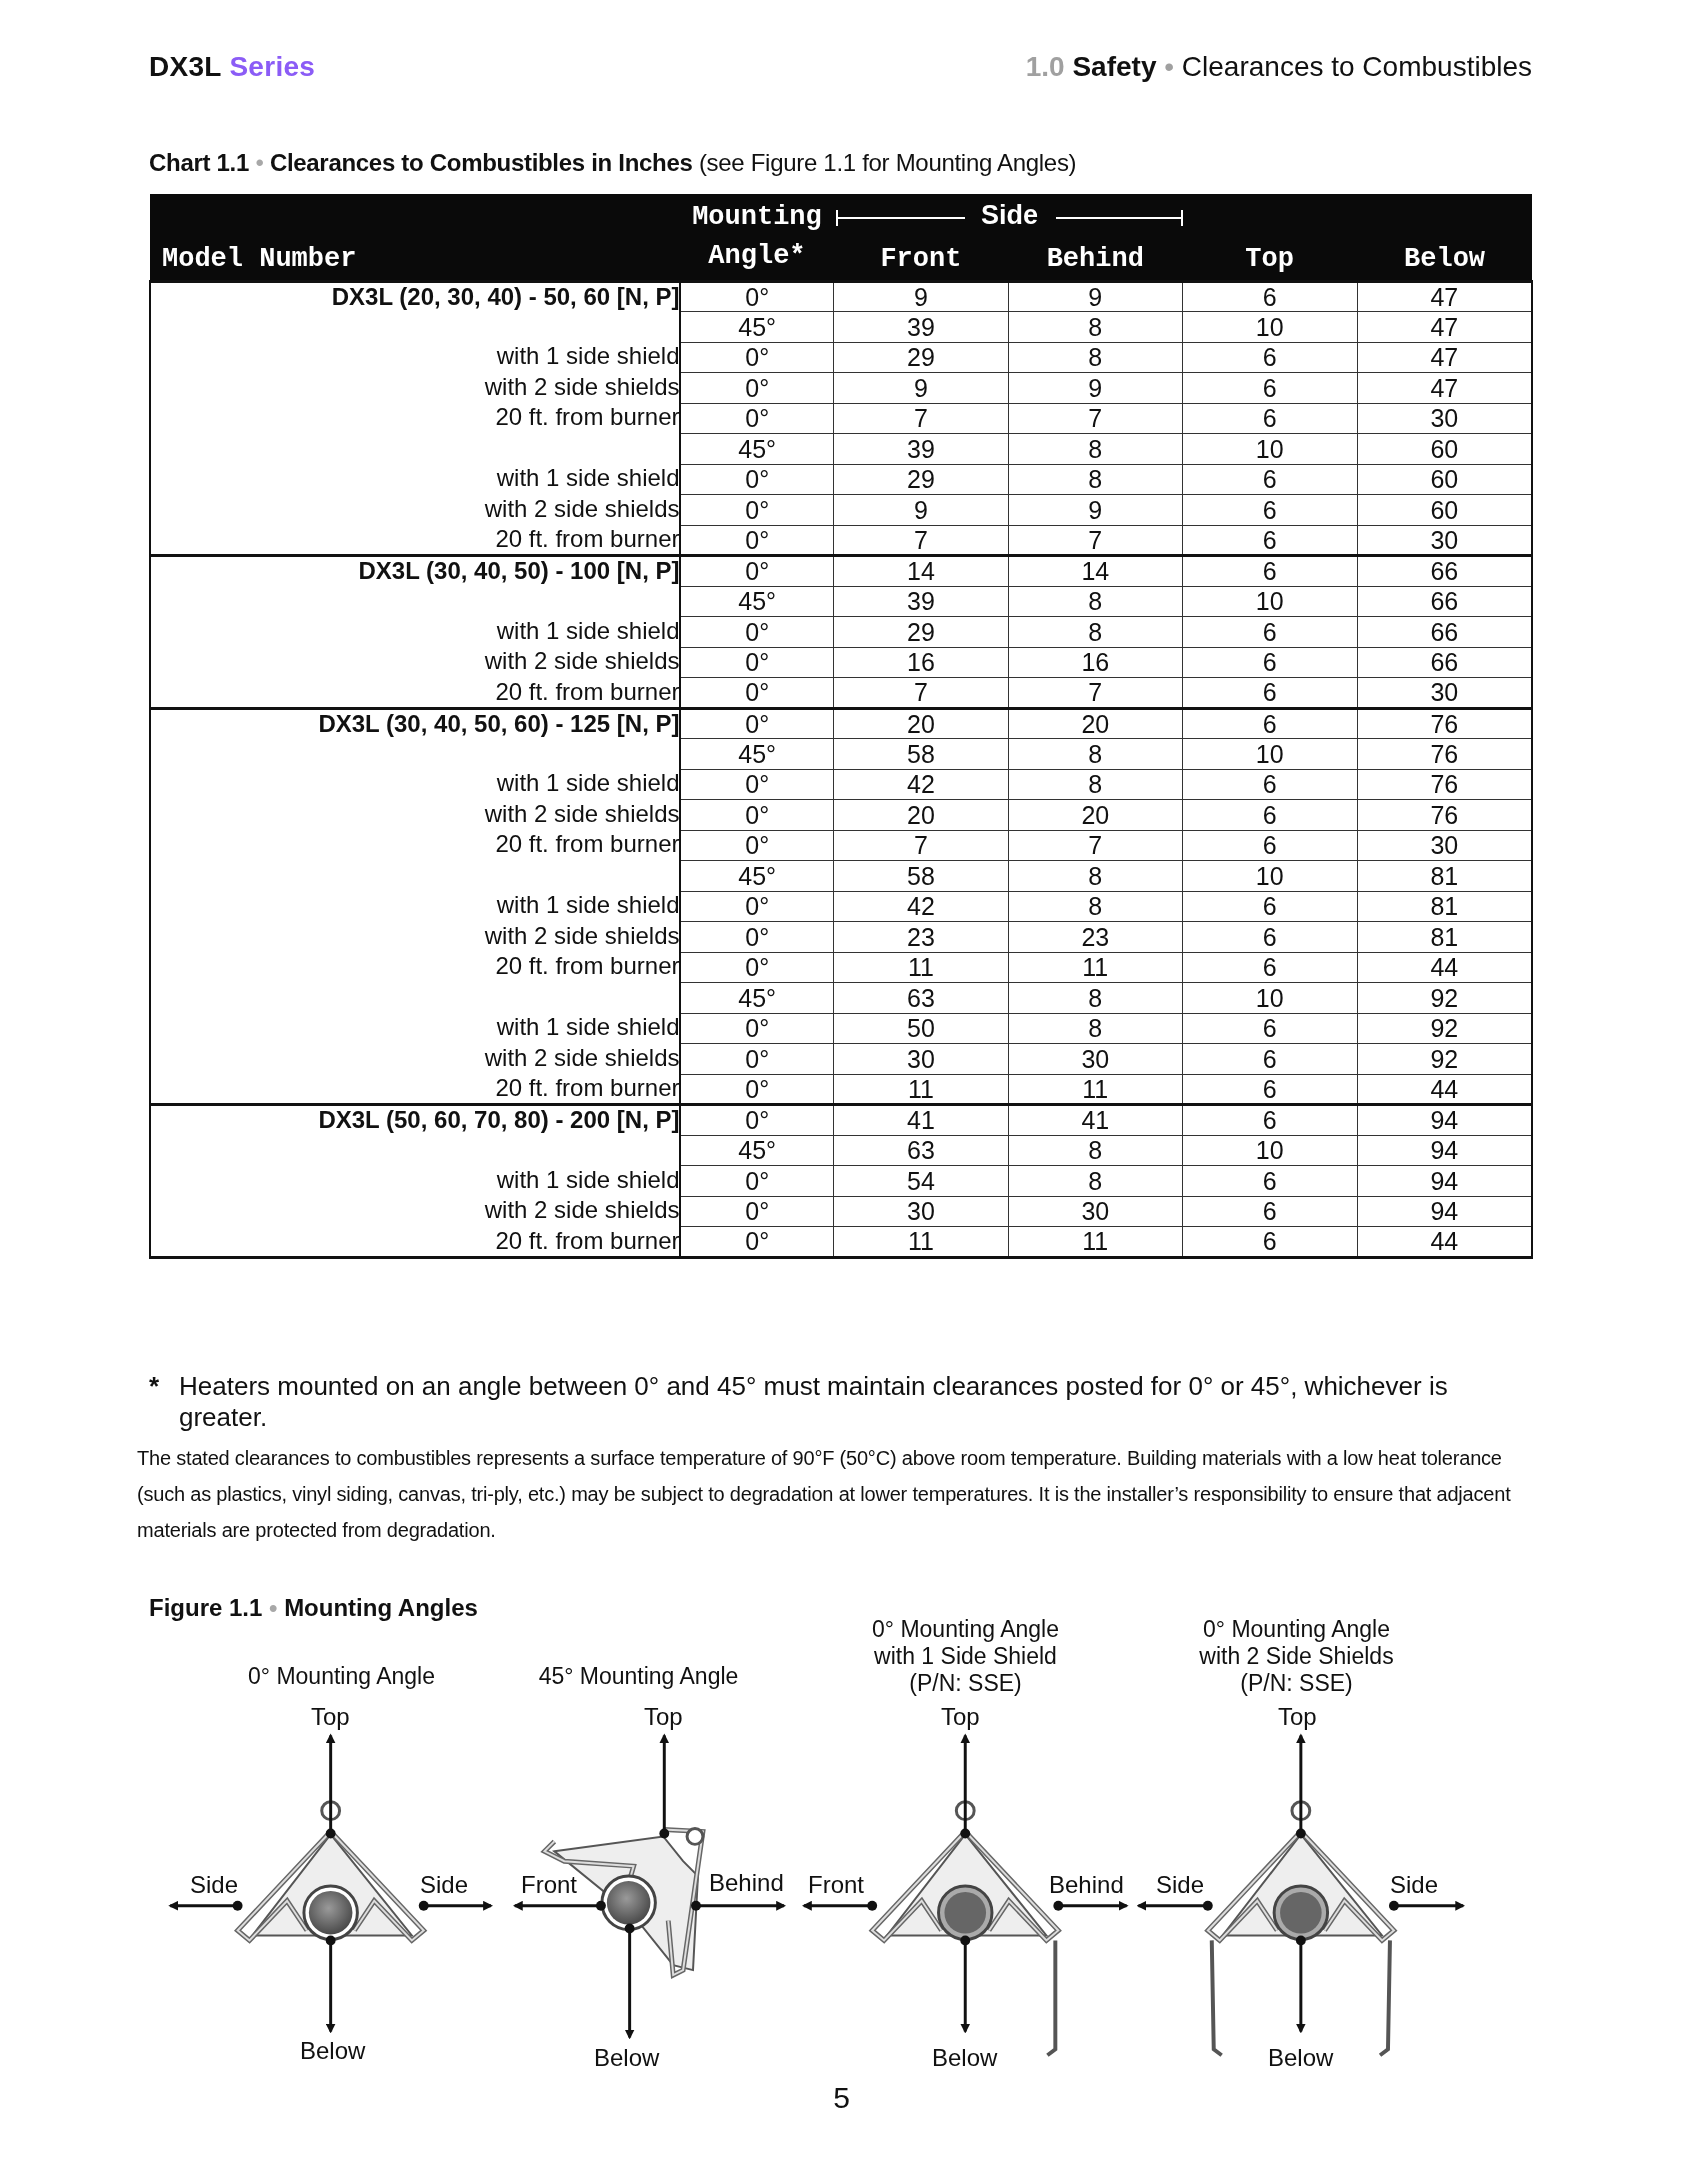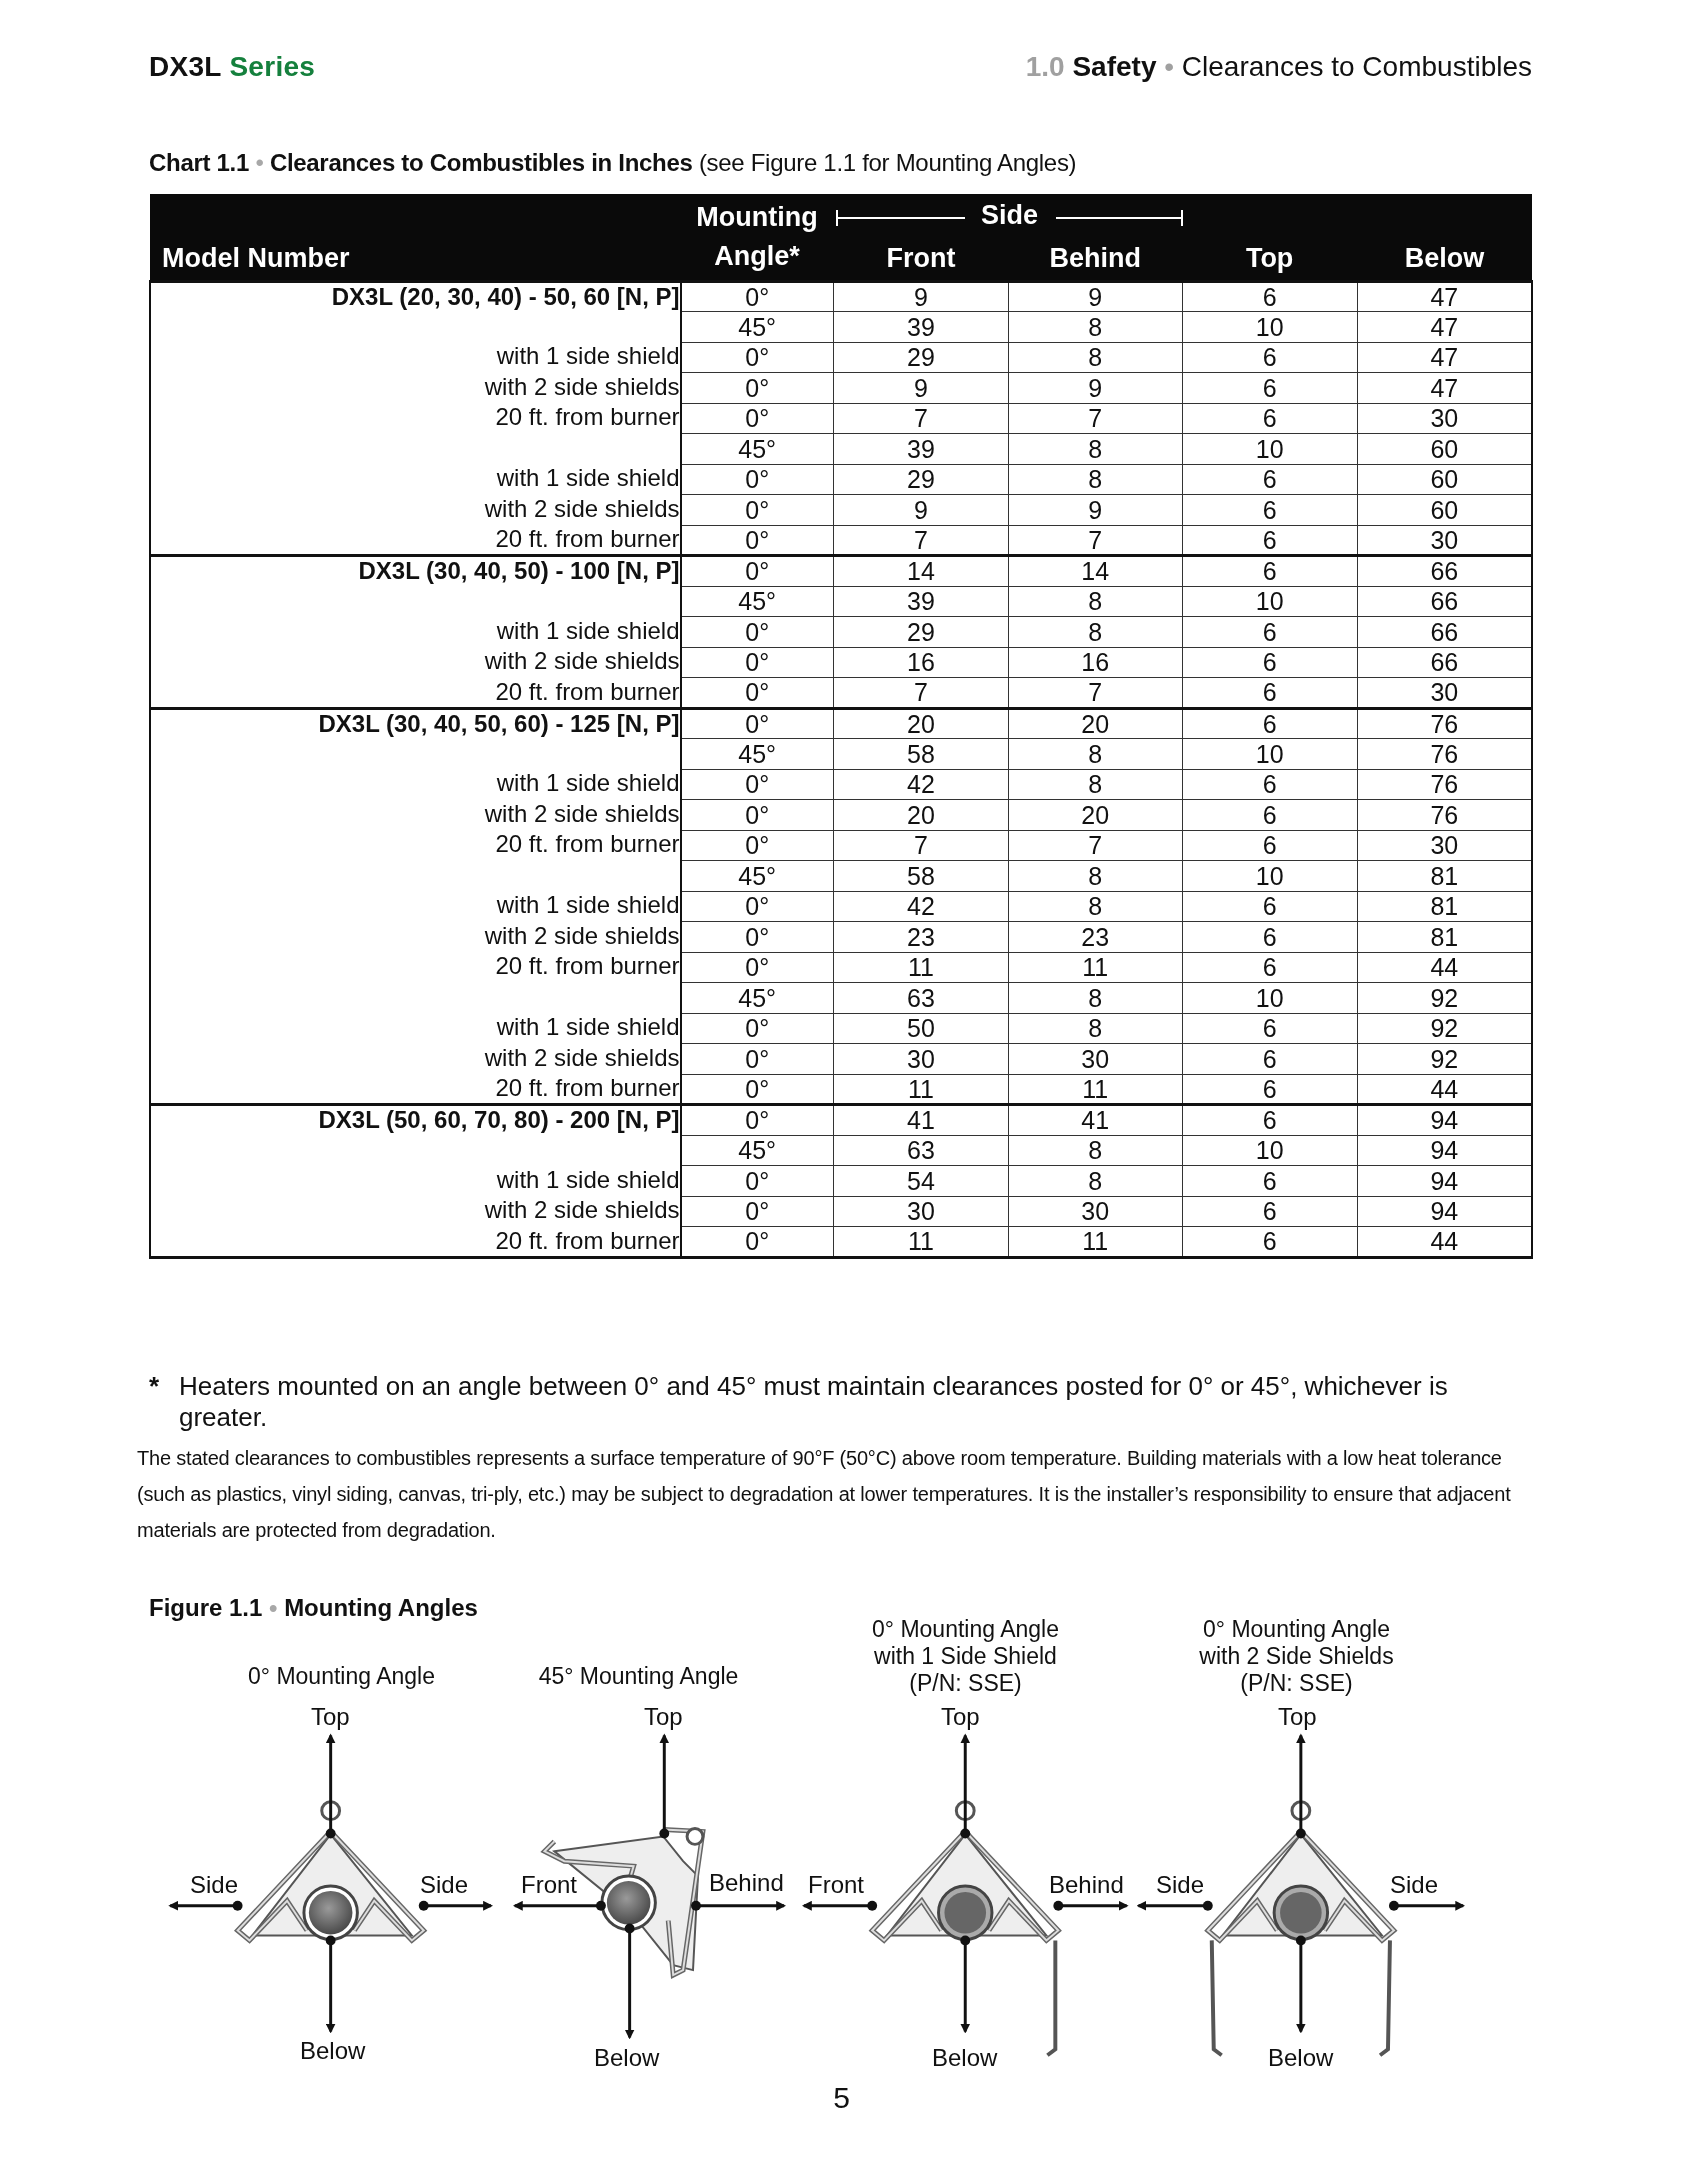--- a/index.html
+++ b/index.html
@@ -1,30 +1,30 @@
 <!DOCTYPE html>
 <html><head>
 <meta charset="utf-8">
 <style>
   * { box-sizing: border-box; margin: 0; padding: 0; }
   html, body { width: 1683px; height: 2178px; background: #ffffff; }
   body { position: relative; font-family: "Liberation Sans", "DejaVu Sans", sans-serif; color: #111; overflow: hidden; }
 
   .run-head { position: absolute; top: 51px; left: 149px; right: 151px; height: 36px; font-size: 28px; }
   .run-left { position: absolute; left: 0; top: 0; font-weight: bold; letter-spacing: 0.3px; }
-  .run-left .series { color: #15803d; }
+  .run-left .series { color: #8b5cf6; }
   .run-right { position: absolute; right: 0; top: 0; }
   .gray { color: #a0a0a0; }
   .b { font-weight: bold; }
 
   .chart-title { position: absolute; top: 149px; left: 149px; font-size: 24px; letter-spacing: -0.3px; }
   .chart-title .dot { color: #a8a8a8; }
 
   table.clr { position: absolute; top: 194px; left: 149px; width: 1384px; border-collapse: collapse; font-size: 25px; }
-  table.clr th { background: #0a0a0a; color: #fff; font-weight: bold; font-size: 27px; padding: 0; }
+  table.clr th { background: #0a0a0a; color: #fff; font-weight: bold; font-size: 27px; padding: 0; font-family: Liberation Mono, monospace; }
   table.clr .hdr-row th { height: 87px; vertical-align: bottom; padding-bottom: 6px; }
   .th-model { text-align: left; padding-left: 12px !important; width: 531px; }
   .th-angle { width: 153px; text-align: center; position: relative; }
   .th-angle .l1 { display: block; line-height: 42px; }
   .th-angle .l2 { display: block; line-height: 36px; }
   .side-bracket { position: absolute; left: 836px; top: 200px; width: 347px; height: 34px; color: #fff; font-weight: bold; font-size: 27px; }
   .side-bracket .line { position: absolute; top: 17px; height: 2px; background: #fff; }
   .side-bracket .line.l { left: 0; width: 129px; }
   .side-bracket .line.r { right: 0; width: 127px; }
   .side-bracket .tick { position: absolute; top: 10px; width: 2px; height: 16px; background: #fff; }

